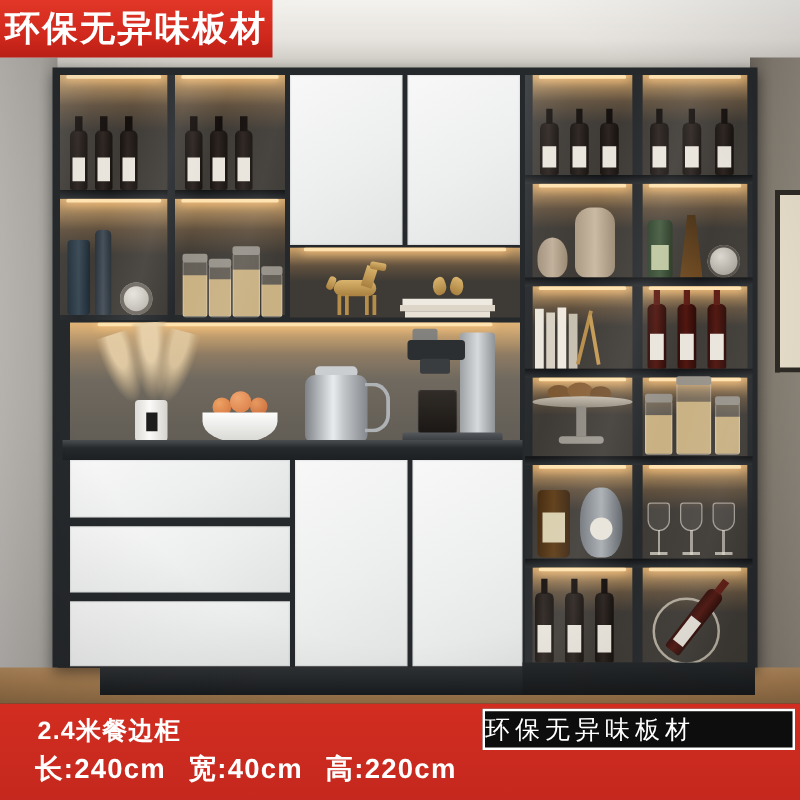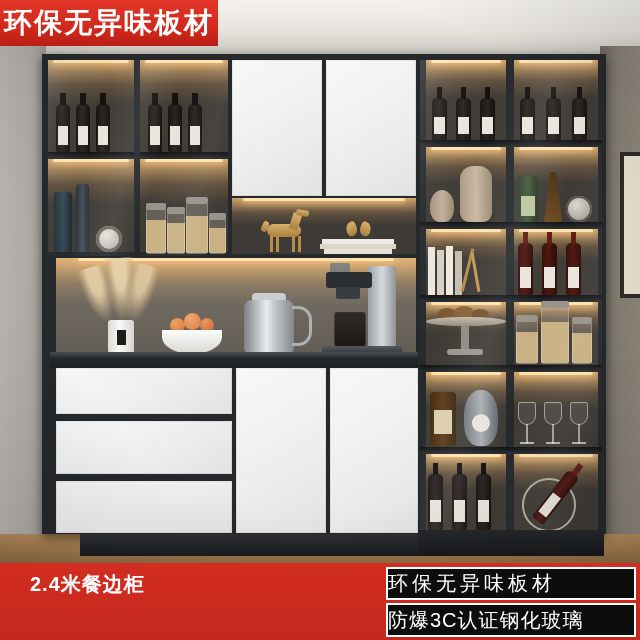--- a/index.html
+++ b/index.html
@@ -217,21 +217,23 @@
   <div class="a sheen" style="left:420px;top:60px;width:182px;height:470px"></div>
 
   <div class="a vignette" style="left:0;top:0;width:640px;height:563px"></div>
 
   <div class="a topbanner" style="left:0;top:0;width:218px;height:46px">
     <span>环保无异味板材</span>
   </div>
 
   <div class="a botbanner" style="left:0;top:563px;width:640px;height:77px">
     <div class="a prodtitle" style="left:30px;top:8px">2.4米餐边柜</div>
+    <div class="a dims" style="left:28px;top:37px">
+      <span>长:240cm</span>
+      <span>宽:40cm</span>
+      <span>高:220cm</span>
+    </div>
     <div class="a featbox" style="left:386px;top:4px;width:250px;height:33px;letter-spacing:4px">
       <span>环保无异味板材</span>
     </div>
-    <div class="a featbox" style="left:386px;top:40px;width:250px;height:34px;letter-spacing:1px">
-      <span>防爆3C认证钢化玻璃</span>
-    </div>
   </div>
 
 </div>
 
 </body></html>

